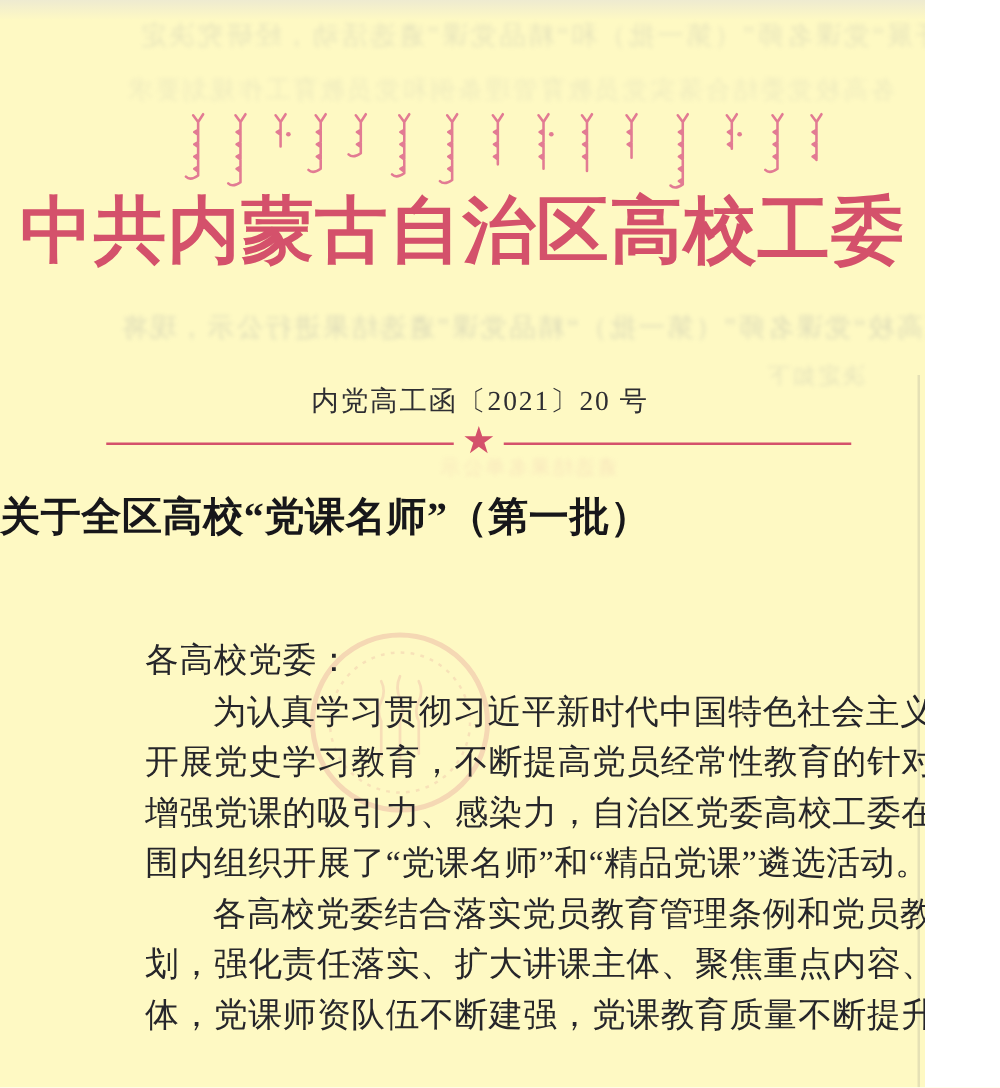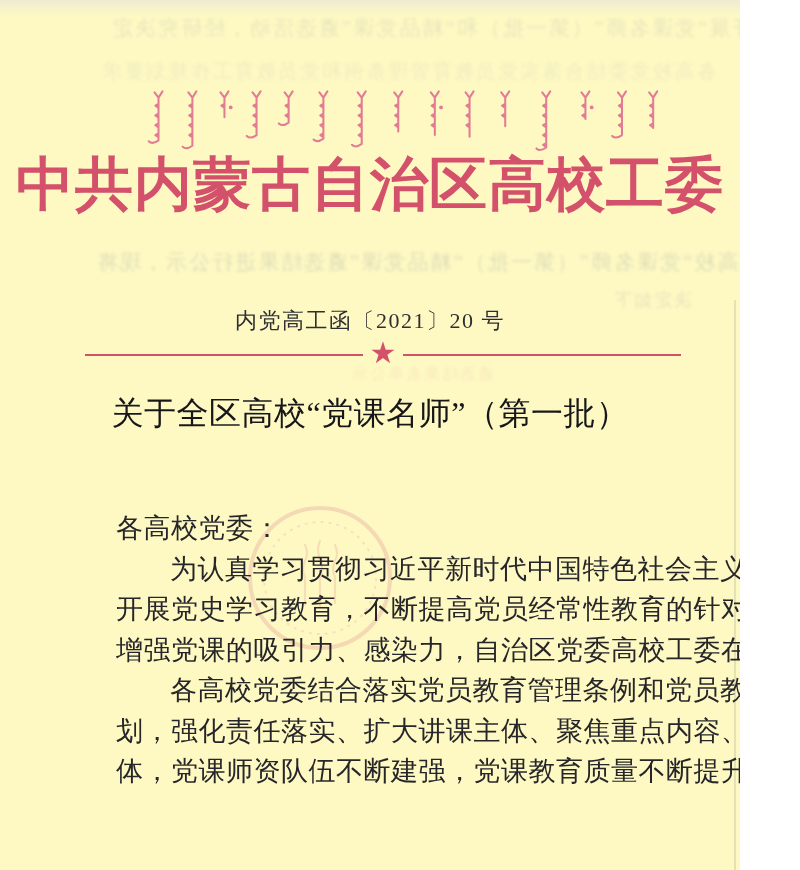--- a/index.html
+++ b/index.html
@@ -50,38 +50,39 @@
     color:var(--accent);
     white-space:nowrap;
     z-index:2;
   }
   .doc-number{
     position:absolute;top:306px;left:0;width:100%;
     text-align:center;
     font-size:22px;letter-spacing:1.5px;
     color:#2e2e32;
     z-index:2;
+    padding-left:14px;
   }
   .redline{
     position:absolute;top:345px;left:85px;width:596px;height:20px;
     display:flex;align-items:center;
     z-index:2;
   }
   .redline .seg{flex:1;height:2.5px;background:var(--accent);}
   .redline .star{
     color:var(--accent);
     font-size:30px;line-height:20px;
     margin:0 7px;
     transform:translateY(-2px);
     font-family:"DejaVu Sans",sans-serif;
   }
   .doc-title{
     position:absolute;top:390px;left:0;width:100%;
-    text-align:center;
-    font-size:32px;font-weight:normal;
+    text-align:left;
+    font-size:32px;font-weight:bold;
     line-height:46px;letter-spacing:.5px;
     color:var(--title-ink);
     z-index:3;
   }
   .body-text{
     position:absolute;top:508px;left:88px;width:628px;
     font-size:27px;line-height:40.5px;letter-spacing:.5px;
     color:var(--body-ink);
     z-index:3;
     margin-left:28px;
@@ -178,20 +179,21 @@
       <path d="M75,38 q-4,9 0,18 q4,9 0,18 l0,30"></path>
       <path d="M90,42 q4,8 0,16 q-4,8 0,16 l0,26"></path>
     </g>
   </svg>
 
   <div class="body-text">
       <div class="bline">各高校党委：</div>
       <div class="bline indent">为认真学习贯彻习近平新时代中国特色社会主义思想，深入</div>
       <div class="bline">开展党史学习教育，不断提高党员经常性教育的针对性有效性，</div>
       <div class="bline">增强党课的吸引力、感染力，自治区党委高校工委在全区高校范</div>
+      <div class="bline">围内组织开展了“党课名师”和“精品党课”遴选活动。</div>
       <div class="bline indent">各高校党委结合落实党员教育管理条例和党员教育五年规</div>
       <div class="bline">划，强化责任落实、扩大讲课主体、聚焦重点内容、拓展形式载</div>
       <div class="bline">体，党课师资队伍不断建强，党课教育质量不断提升。经过基层推</div>
     </div>
 
   <div class="page-edge"></div>
 
 <div class="bleed" style="top: 14px; left: 110px; font-size: 21px; opacity: 0.2;">开展“党课名师”（第一批）和“精品党课”遴选活动，经研究决定</div>
     <div class="bleed" style="top: 58px; left: 100px; font-size: 20px; opacity: 0.13;">各高校党委结合落实党员教育管理条例和党员教育工作规划要求</div>
     <div class="bleed" style="top: 248px; left: 95px; font-size: 21px; opacity: 0.28;">区高校“党课名师”（第一批）“精品党课”遴选结果进行公示，现将</div>

